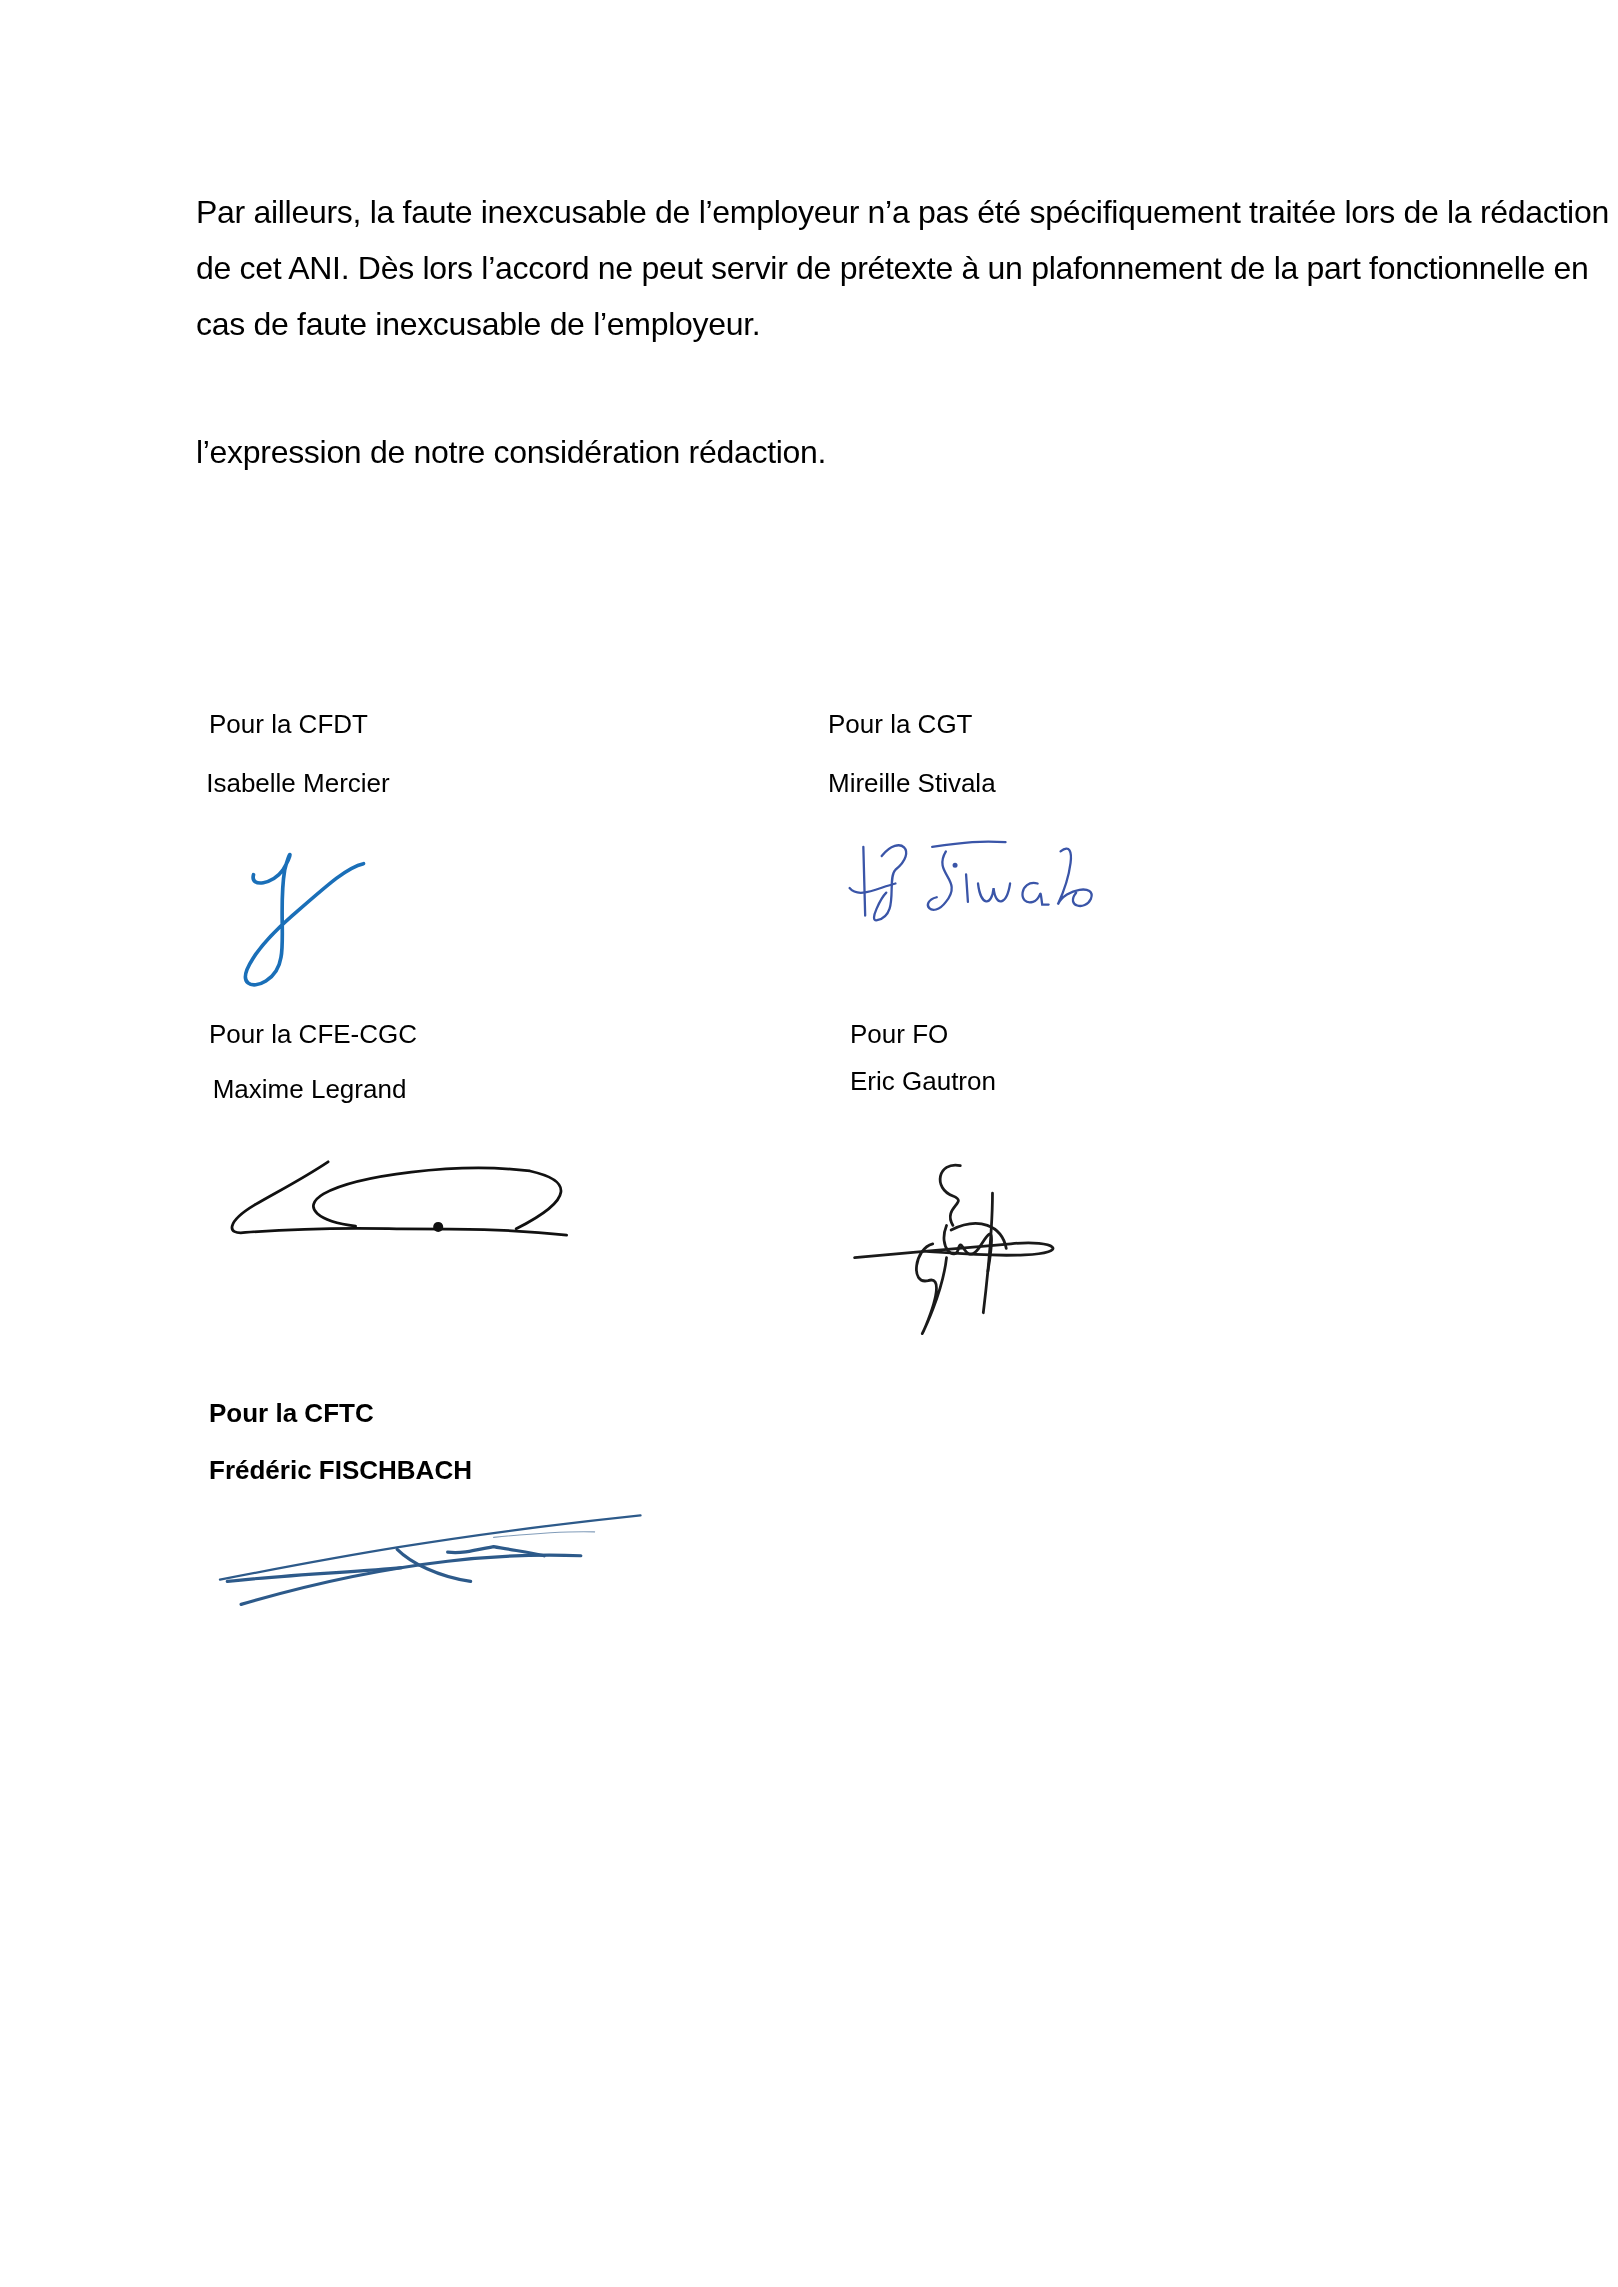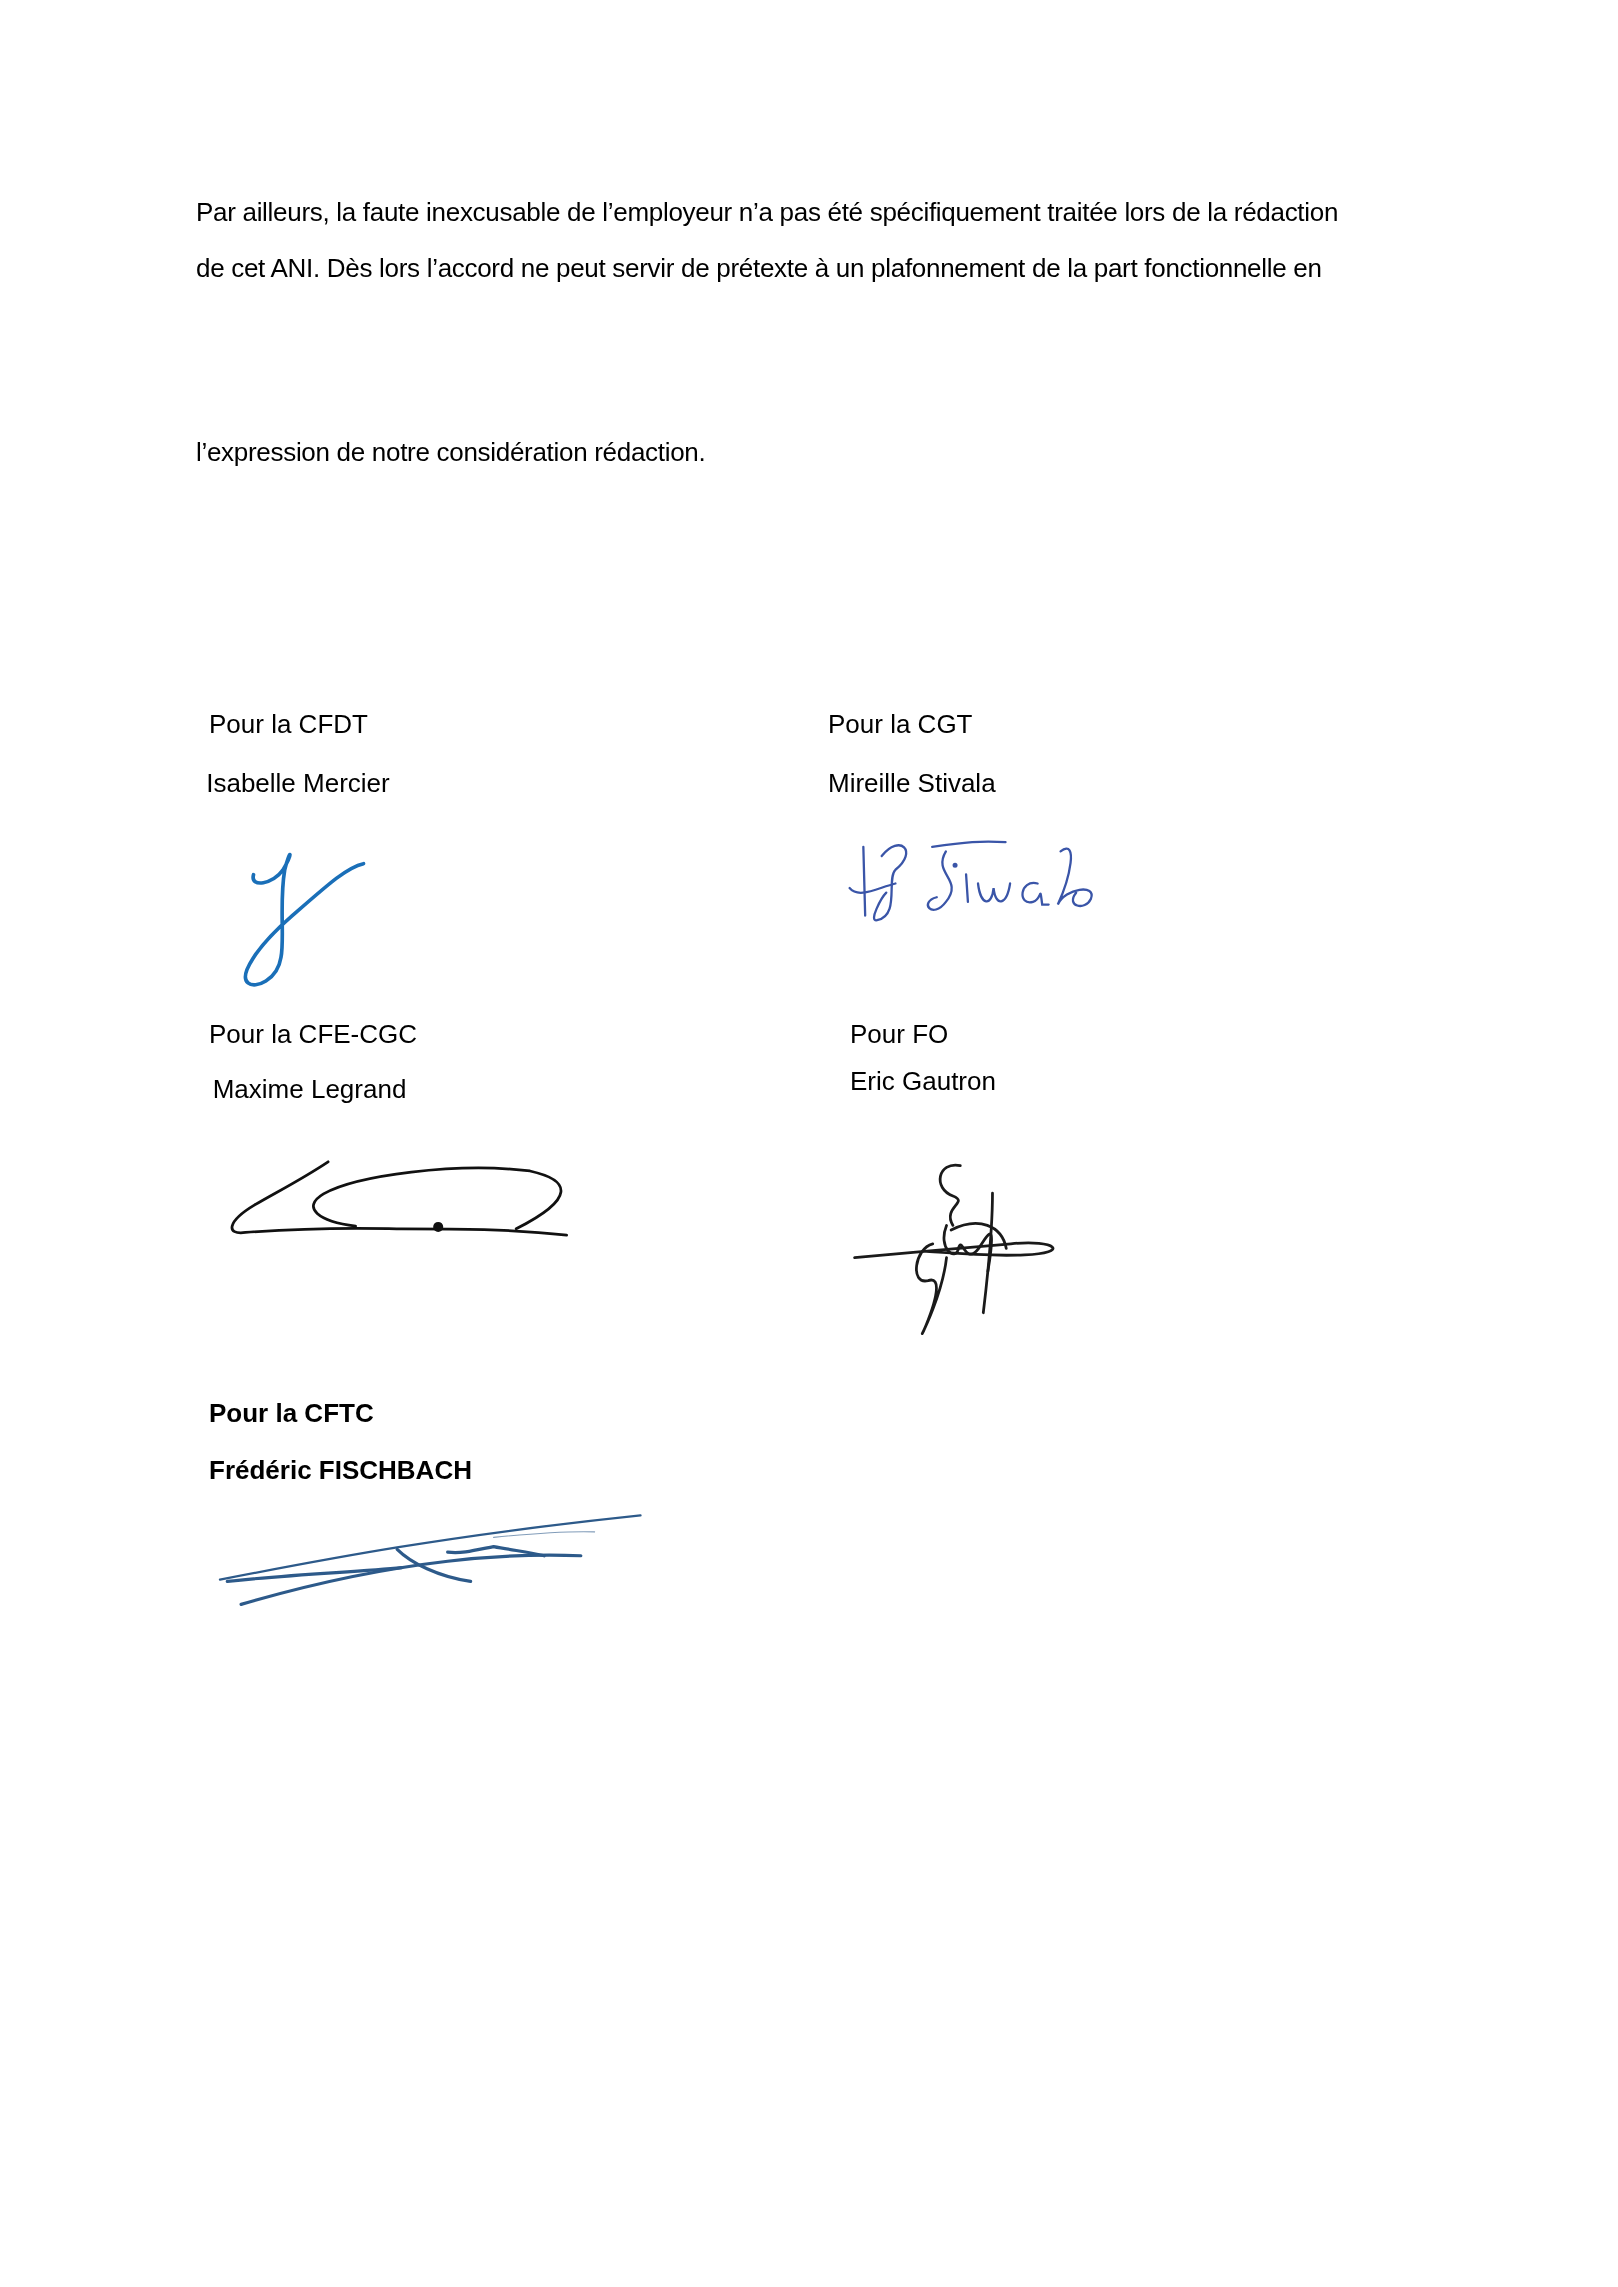--- a/index.html
+++ b/index.html
@@ -1,33 +1,34 @@
 <!DOCTYPE html>
 <html style="font-size:14.7px"><head>
 <meta charset="utf-8">
 <style>
   html, body { margin: 0; padding: 0; background: #ffffff; }
   body { width: 1618px; height: 2288px; position: relative; overflow: hidden;
          font-family: "Liberation Sans", "DejaVu Sans", sans-serif; color: #000; }
-  .para { position: absolute; left: 196px; width: 1240px; font-size: 26px;
+  .para { position: absolute; left: 196px; width: 1240px; font-size: 32px;
           line-height: 56px; text-align: justify; letter-spacing: -0.3px; }
   .para .line { display: block; white-space: nowrap; }
   .p1 { top: 184px; }
   .p2 { top: 424px; }
   .sig-block { position: absolute; font-size: 26px; text-align: center; }
   .sig-block .org { position: absolute; left: 0; top: 0; white-space: nowrap; }
   .sig-block .name { position: absolute; left: 0; white-space: nowrap; }
   .sig-block svg { position: absolute; }
 </style>
 </head>
 <body>
 
 <div class="para p1">
   <span class="line">Par ailleurs, la faute inexcusable de l’employeur n’a pas été spécifiquement traitée lors de la rédaction</span>
   <span class="line">de cet ANI. Dès lors l’accord ne peut servir de prétexte à un plafonnement de la part fonctionnelle en</span>
+  <span class="line">cas de faute inexcusable de l’employeur.</span>
 </div>
 
 <div class="para p2">
   <span class="line">l’expression de notre considération rédaction.</span>
 </div>
 
 <div class="sig-block" style="left:209px; top:709px; width:459px; height:294px;">
   <span class="org">Pour la CFDT</span>
   <span class="name" style="top:59px; left:-2.8px;">Isabelle Mercier</span>
   <svg style="left:27.5px; top:138px;" width="165" height="147" viewBox="0 0 180 160">

